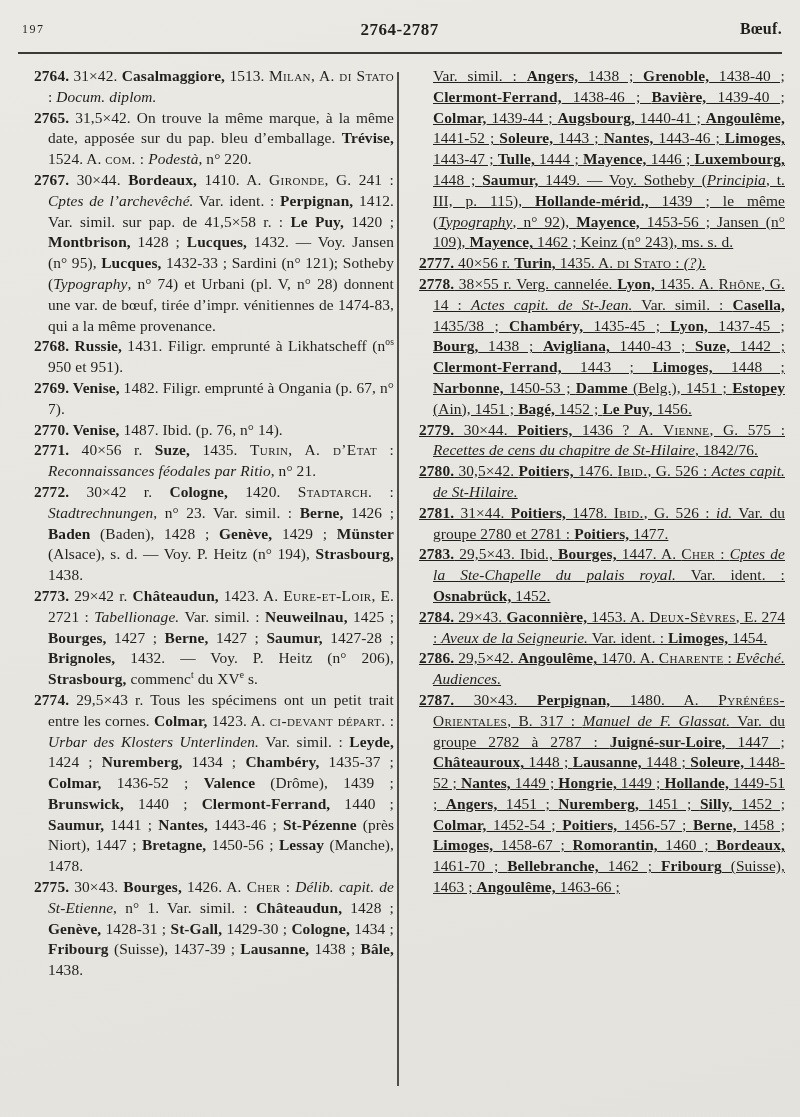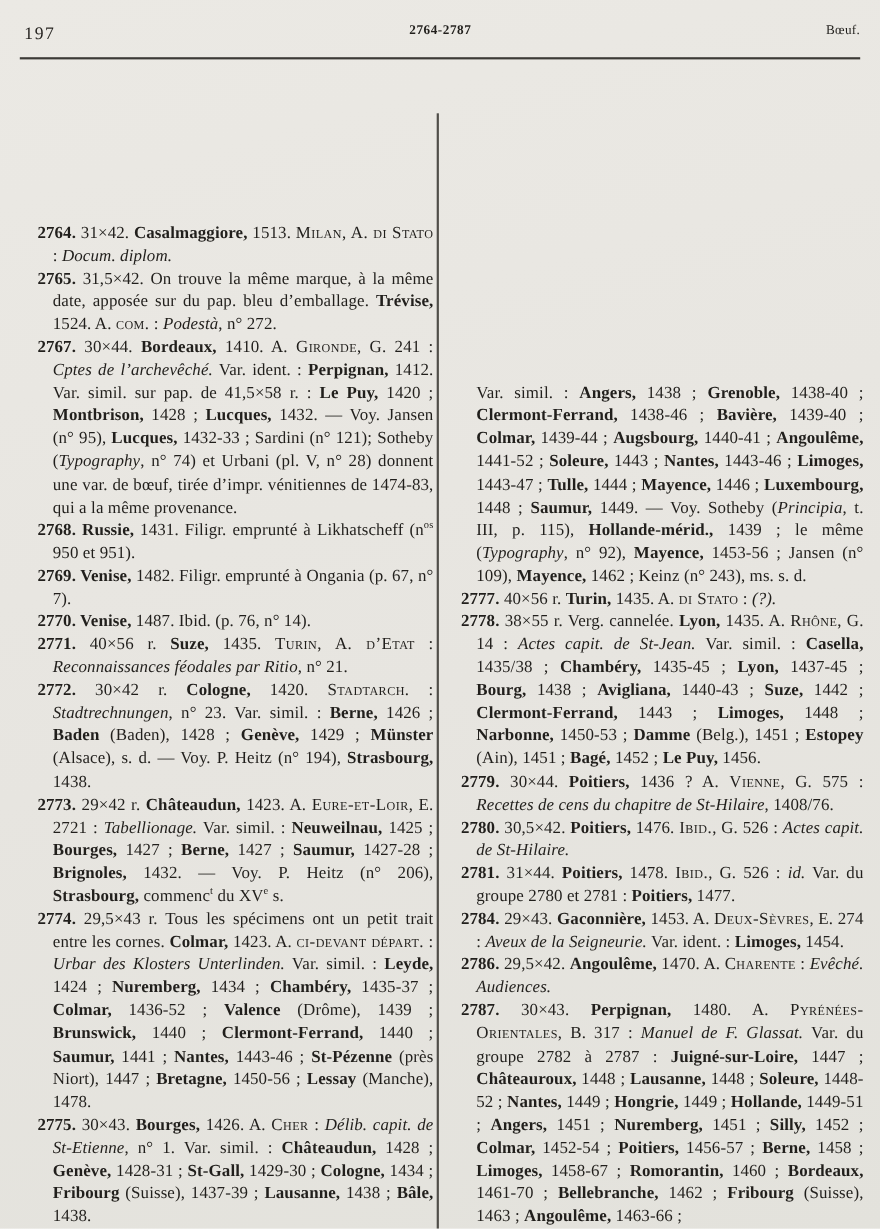--- a/index.html
+++ b/index.html
@@ -3,29 +3,29 @@
 <meta charset="utf-8">
 <style>
   html,body{margin:0;padding:0;}
   .sheet{
     position:relative;width:800px;height:1117px;overflow:hidden;
     background:linear-gradient(165deg,#ebe9e4 0%,#e7e5e0 55%,#e3e2dc 100%);
     font-family:"Liberation Serif","DejaVu Serif",serif;
     color:#211f1c;
   }
   .header{position:absolute;top:20px;left:22px;right:18px;height:24px;}
-  .page-number{position:absolute;left:0;top:2px;font-size:16px;letter-spacing:1.5px;text-align:right;}
-  .entry-range{position:absolute;left:50%;top:0;transform:translateX(-53%);font-weight:bold;font-size:12px;letter-spacing:0.5px;}
-  .section-title{position:absolute;right:0;top:0;font-weight:normal;font-size:12px;letter-spacing:0.3px;}
+  .page-number{position:absolute;left:0;top:2px;font-size:12px;letter-spacing:1.5px;text-align:right;}
+  .entry-range{position:absolute;left:50%;top:0;transform:translateX(-53%);font-weight:bold;font-size:17px;letter-spacing:0.5px;}
+  .section-title{position:absolute;right:0;top:0;font-weight:bold;font-size:16px;letter-spacing:0.3px;}
   .header-rule{position:absolute;top:52px;left:18px;right:18px;height:0;border-top:2px solid #3c3a36;}
-  .columns{position:absolute;top:66px;left:34px;right:15px;bottom:0;display:flex;align-items:flex-end;}
+  .columns{position:absolute;top:66px;left:34px;right:15px;bottom:0;display:flex;align-items:flex-start;}
   .col{text-align:justify;}
   .col-left{width:360px;}
   .divider{width:2px;height:1014px;background:#504e49;margin:6px 0 0 3px;flex:none;}
-  .col-right{flex:1;margin-left:20px;}
+  .col-right{flex:1;margin-left:20px;text-decoration:underline;}
   p.entry{
     margin:0;font-size:15.4px;line-height:20.8px;
     padding-left:14px;text-indent:-14px;
     letter-spacing:0.1px;
   }
   p.entry.cont{text-indent:0;}
   .b{font-weight:bold;}
   .i{font-style:italic;}
   .sc{font-variant:small-caps;letter-spacing:0.4px;}
   sup{font-size:0.62em;line-height:0;}
@@ -36,37 +36,38 @@
 <div class="sheet">
   <div class="header">
     <span class="page-number">197</span>
     <span class="entry-range">2764-2787</span>
     <span class="section-title">Bœuf.</span>
   </div>
   <div class="header-rule"></div>
   <div class="columns">
     <div class="col col-left">
         <p class="entry"><span class="b">2764.</span><span> 31×42. </span><span class="b">Casalmaggiore,</span><span> 1513. </span><span class="sc">Milan, A. di Stato</span><span> : </span><span class="i">Docum. diplom.</span></p>
-        <p class="entry"><span class="b">2765.</span><span> 31,5×42. On trouve la même marque, à la même date, apposée sur du pap. bleu d’emballage. </span><span class="b">Trévise,</span><span> 1524. A. </span><span class="sc">com.</span><span> : </span><span class="i">Podestà</span><span>, n° 272.</span></p>
+        <p class="entry"><span class="b">2765.</span><span> 31,5×42. On trouve la même marque, à la même date, apposée sur du pap. bleu d’emballage. </span><span class="b">Trévise,</span><span> 1524. A. </span><span class="sc">com.</span><span> : </span><span class="i">Podestà</span><span>, n° 220.</span></p>
         <p class="entry"><span class="b">2767.</span><span> 30×44. </span><span class="b">Bordeaux,</span><span> 1410. A. </span><span class="sc">Gironde</span><span>, G. 241 : </span><span class="i">Cptes de l’archevêché.</span><span> Var. ident. : </span><span class="b">Perpignan,</span><span> 1412. Var. simil. sur pap. de 41,5×58 r. : </span><span class="b">Le Puy,</span><span> 1420 ; </span><span class="b">Montbrison,</span><span> 1428 ; </span><span class="b">Lucques,</span><span> 1432. — Voy. Jansen (n° 95), </span><span class="b">Lucques,</span><span> 1432-33 ; Sardini (n° 121); Sotheby (</span><span class="i">Typography</span><span>, n° 74) et Urbani (pl. V, n° 28) donnent une var. de bœuf, tirée d’impr. vénitiennes de 1474-83, qui a la même provenance.</span></p>
         <p class="entry"><span class="b">2768. Russie,</span><span> 1431. Filigr. emprunté à Likhatscheff (n</span><sup>os</sup><span> 950 et 951).</span></p>
         <p class="entry"><span class="b">2769. Venise,</span><span> 1482. Filigr. emprunté à Ongania (p. 67, n° 7).</span></p>
         <p class="entry"><span class="b">2770. Venise,</span><span> 1487. Ibid. (p. 76, n° 14).</span></p>
         <p class="entry"><span class="b">2771.</span><span> 40×56 r. </span><span class="b">Suze,</span><span> 1435. </span><span class="sc">Turin, A. d’Etat</span><span> : </span><span class="i">Reconnaissances féodales par Ritio</span><span>, n° 21.</span></p>
         <p class="entry"><span class="b">2772.</span><span> 30×42 r. </span><span class="b">Cologne,</span><span> 1420. </span><span class="sc">Stadtarch.</span><span> : </span><span class="i">Stadtrechnungen</span><span>, n° 23. Var. simil. : </span><span class="b">Berne,</span><span> 1426 ; </span><span class="b">Baden</span><span> (Baden), 1428 ; </span><span class="b">Genève,</span><span> 1429 ; </span><span class="b">Münster</span><span> (Alsace), s. d. — Voy. P. Heitz (n° 194), </span><span class="b">Strasbourg,</span><span> 1438.</span></p>
         <p class="entry"><span class="b">2773.</span><span> 29×42 r. </span><span class="b">Châteaudun,</span><span> 1423. A. </span><span class="sc">Eure-et-Loir</span><span>, E. 2721 : </span><span class="i">Tabellionage.</span><span> Var. simil. : </span><span class="b">Neuweilnau,</span><span> 1425 ; </span><span class="b">Bourges,</span><span> 1427 ; </span><span class="b">Berne,</span><span> 1427 ; </span><span class="b">Saumur,</span><span> 1427-28 ; </span><span class="b">Brignoles,</span><span> 1432. — Voy. P. Heitz (n° 206), </span><span class="b">Strasbourg,</span><span> commenc</span><sup>t</sup><span> du XV</span><sup>e</sup><span> s.</span></p>
         <p class="entry"><span class="b">2774.</span><span> 29,5×43 r. Tous les spécimens ont un petit trait entre les cornes. </span><span class="b">Colmar,</span><span> 1423. A. </span><span class="sc">ci-devant départ.</span><span> : </span><span class="i">Urbar des Klosters Unterlinden.</span><span> Var. simil. : </span><span class="b">Leyde,</span><span> 1424 ; </span><span class="b">Nuremberg,</span><span> 1434 ; </span><span class="b">Chambéry,</span><span> 1435-37 ; </span><span class="b">Colmar,</span><span> 1436-52 ; </span><span class="b">Valence</span><span> (Drôme), 1439 ; </span><span class="b">Brunswick,</span><span> 1440 ; </span><span class="b">Clermont-Ferrand,</span><span> 1440 ; </span><span class="b">Saumur,</span><span> 1441 ; </span><span class="b">Nantes,</span><span> 1443-46 ; </span><span class="b">St-Pézenne</span><span> (près Niort), 1447 ; </span><span class="b">Bretagne,</span><span> 1450-56 ; </span><span class="b">Lessay</span><span> (Manche), 1478.</span></p>
         <p class="entry"><span class="b">2775.</span><span> 30×43. </span><span class="b">Bourges,</span><span> 1426. A. </span><span class="sc">Cher</span><span> : </span><span class="i">Délib. capit. de St-Etienne</span><span>, n° 1. Var. simil. : </span><span class="b">Châteaudun,</span><span> 1428 ; </span><span class="b">Genève,</span><span> 1428-31 ; </span><span class="b">St-Gall,</span><span> 1429-30 ; </span><span class="b">Cologne,</span><span> 1434 ; </span><span class="b">Fribourg</span><span> (Suisse), 1437-39 ; </span><span class="b">Lausanne,</span><span> 1438 ; </span><span class="b">Bâle,</span><span> 1438.</span></p>
       </div>
     <div class="divider"></div>
     <div class="col col-right">
         <p class="entry cont"><span>Var. simil. : </span><span class="b">Angers,</span><span> 1438 ; </span><span class="b">Grenoble,</span><span> 1438-40 ; </span><span class="b">Clermont-Ferrand,</span><span> 1438-46 ; </span><span class="b">Bavière,</span><span> 1439-40 ; </span><span class="b">Colmar,</span><span> 1439-44 ; </span><span class="b">Augsbourg,</span><span> 1440-41 ; </span><span class="b">Angoulême,</span><span> 1441-52 ; </span><span class="b">Soleure,</span><span> 1443 ; </span><span class="b">Nantes,</span><span> 1443-46 ; </span><span class="b">Limoges,</span><span> 1443-47 ; </span><span class="b">Tulle,</span><span> 1444 ; </span><span class="b">Mayence,</span><span> 1446 ; </span><span class="b">Luxembourg,</span><span> 1448 ; </span><span class="b">Saumur,</span><span> 1449. — Voy. Sotheby (</span><span class="i">Principia</span><span>, t. III, p. 115), </span><span class="b">Hollande-mérid.,</span><span> 1439 ; le même (</span><span class="i">Typography</span><span>, n° 92), </span><span class="b">Mayence,</span><span> 1453-56 ; Jansen (n° 109), </span><span class="b">Mayence,</span><span> 1462 ; Keinz (n° 243), ms. s. d.</span></p>
         <p class="entry"><span class="b">2777.</span><span> 40×56 r. </span><span class="b">Turin,</span><span> 1435. A. </span><span class="sc">di Stato</span><span> : </span><span class="i">(?).</span></p>
         <p class="entry"><span class="b">2778.</span><span> 38×55 r. Verg. cannelée. </span><span class="b">Lyon,</span><span> 1435. A. </span><span class="sc">Rhône</span><span>, G. 14 : </span><span class="i">Actes capit. de St-Jean.</span><span> Var. simil. : </span><span class="b">Casella,</span><span> 1435/38 ; </span><span class="b">Chambéry,</span><span> 1435-45 ; </span><span class="b">Lyon,</span><span> 1437-45 ; </span><span class="b">Bourg,</span><span> 1438 ; </span><span class="b">Avigliana,</span><span> 1440-43 ; </span><span class="b">Suze,</span><span> 1442 ; </span><span class="b">Clermont-Ferrand,</span><span> 1443 ; </span><span class="b">Limoges,</span><span> 1448 ; </span><span class="b">Narbonne,</span><span> 1450-53 ; </span><span class="b">Damme</span><span> (Belg.), 1451 ; </span><span class="b">Estopey</span><span> (Ain), 1451 ; </span><span class="b">Bagé,</span><span> 1452 ; </span><span class="b">Le Puy,</span><span> 1456.</span></p>
-        <p class="entry"><span class="b">2779.</span><span> 30×44. </span><span class="b">Poitiers,</span><span> 1436 ? A. </span><span class="sc">Vienne</span><span>, G. 575 : </span><span class="i">Recettes de cens du chapitre de St-Hilaire</span><span>, 1408/76.</span></p>
+        <p class="entry"><span class="b">2779.</span><span> 30×44. </span><span class="b">Poitiers,</span><span> 1436 ? A. </span><span class="sc">Vienne</span><span>, G. 575 : </span><span class="i">Recettes de cens du chapitre de St-Hilaire</span><span>, 1842/76.</span></p>
         <p class="entry"><span class="b">2780.</span><span> 30,5×42. </span><span class="b">Poitiers,</span><span> 1476. </span><span class="sc">Ibid.</span><span>, G. 526 : </span><span class="i">Actes capit. de St-Hilaire.</span></p>
         <p class="entry"><span class="b">2781.</span><span> 31×44. </span><span class="b">Poitiers,</span><span> 1478. </span><span class="sc">Ibid.</span><span>, G. 526 : </span><span class="i">id.</span><span> Var. du groupe 2780 et 2781 : </span><span class="b">Poitiers,</span><span> 1477.</span></p>
+        <p class="entry"><span class="b">2783.</span><span> 29,5×43. Ibid., </span><span class="b">Bourges,</span><span> 1447. A. </span><span class="sc">Cher</span><span> : </span><span class="i">Cptes de la Ste-Chapelle du palais royal.</span><span> Var. ident. : </span><span class="b">Osnabrück,</span><span> 1452.</span></p>
         <p class="entry"><span class="b">2784.</span><span> 29×43. </span><span class="b">Gaconnière,</span><span> 1453. A. </span><span class="sc">Deux-Sèvres</span><span>, E. 274 : </span><span class="i">Aveux de la Seigneurie.</span><span> Var. ident. : </span><span class="b">Limoges,</span><span> 1454.</span></p>
         <p class="entry"><span class="b">2786.</span><span> 29,5×42. </span><span class="b">Angoulême,</span><span> 1470. A. </span><span class="sc">Charente</span><span> : </span><span class="i">Evêché. Audiences.</span></p>
         <p class="entry"><span class="b">2787.</span><span> 30×43. </span><span class="b">Perpignan,</span><span> 1480. A. </span><span class="sc">Pyrénées-Orientales</span><span>, B. 317 : </span><span class="i">Manuel de F. Glassat.</span><span> Var. du groupe 2782 à 2787 : </span><span class="b">Juigné-sur-Loire,</span><span> 1447 ; </span><span class="b">Châteauroux,</span><span> 1448 ; </span><span class="b">Lausanne,</span><span> 1448 ; </span><span class="b">Soleure,</span><span> 1448-52 ; </span><span class="b">Nantes,</span><span> 1449 ; </span><span class="b">Hongrie,</span><span> 1449 ; </span><span class="b">Hollande,</span><span> 1449-51 ; </span><span class="b">Angers,</span><span> 1451 ; </span><span class="b">Nuremberg,</span><span> 1451 ; </span><span class="b">Silly,</span><span> 1452 ; </span><span class="b">Colmar,</span><span> 1452-54 ; </span><span class="b">Poitiers,</span><span> 1456-57 ; </span><span class="b">Berne,</span><span> 1458 ; </span><span class="b">Limoges,</span><span> 1458-67 ; </span><span class="b">Romorantin,</span><span> 1460 ; </span><span class="b">Bordeaux,</span><span> 1461-70 ; </span><span class="b">Bellebranche,</span><span> 1462 ; </span><span class="b">Fribourg</span><span> (Suisse), 1463 ; </span><span class="b">Angoulême,</span><span> 1463-66 ;</span></p>
       </div>
   </div>
 </div>
 
 </body></html>

